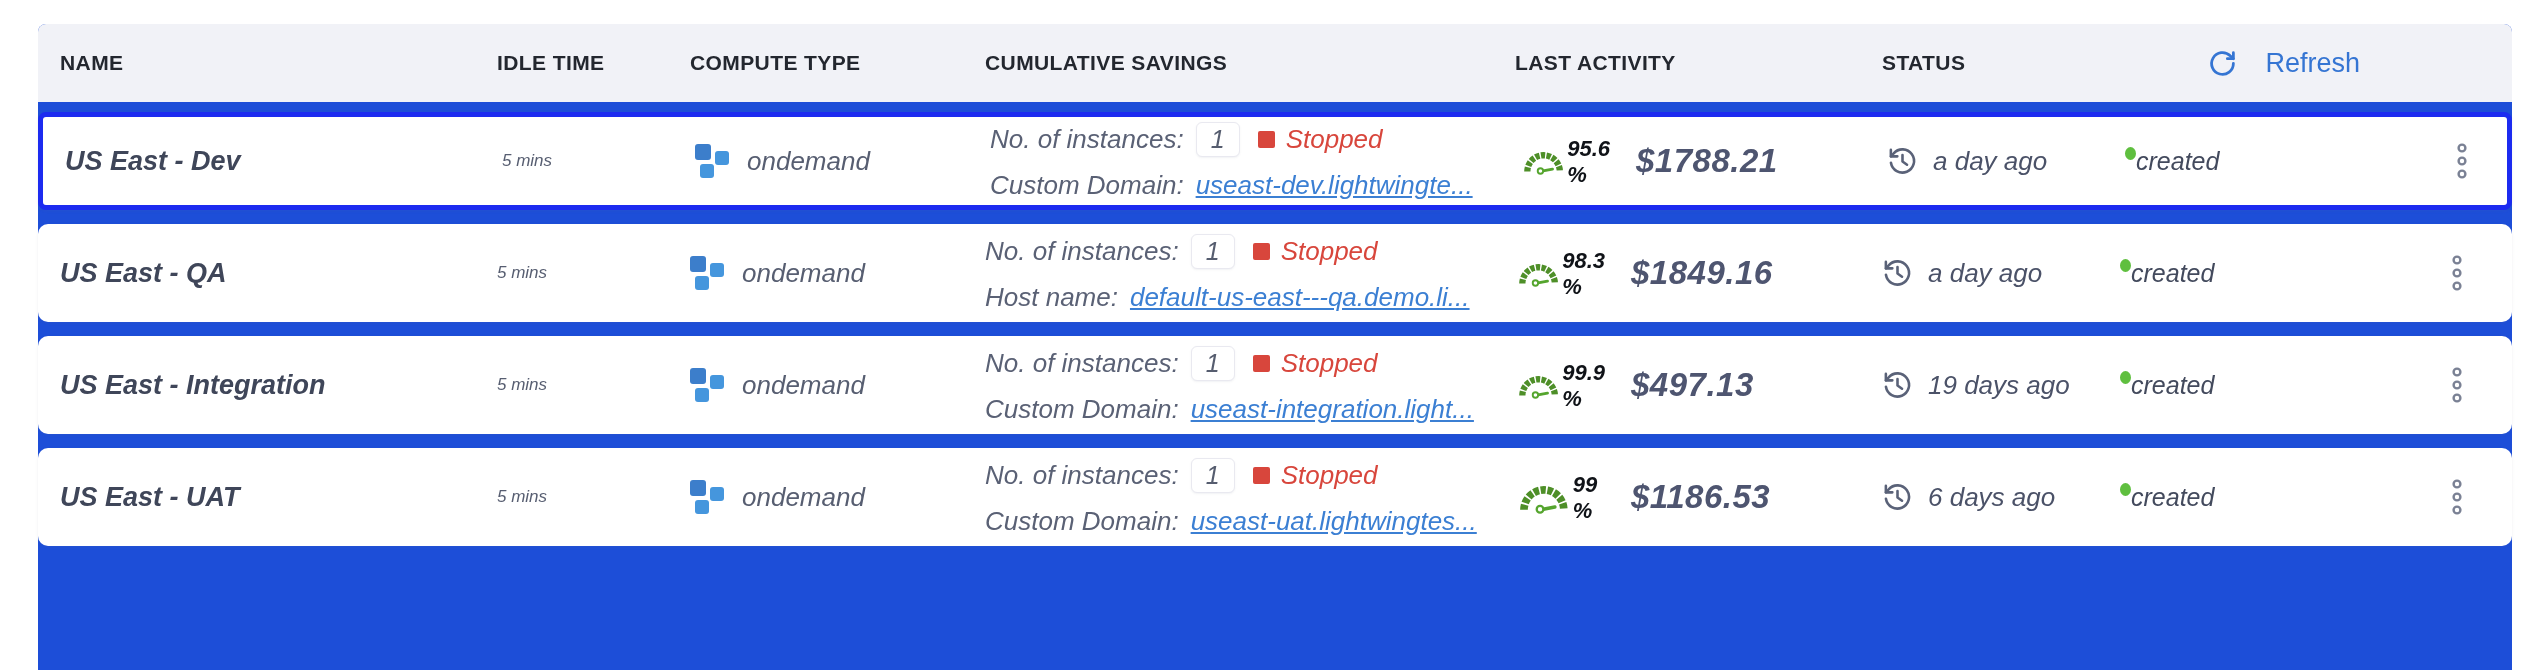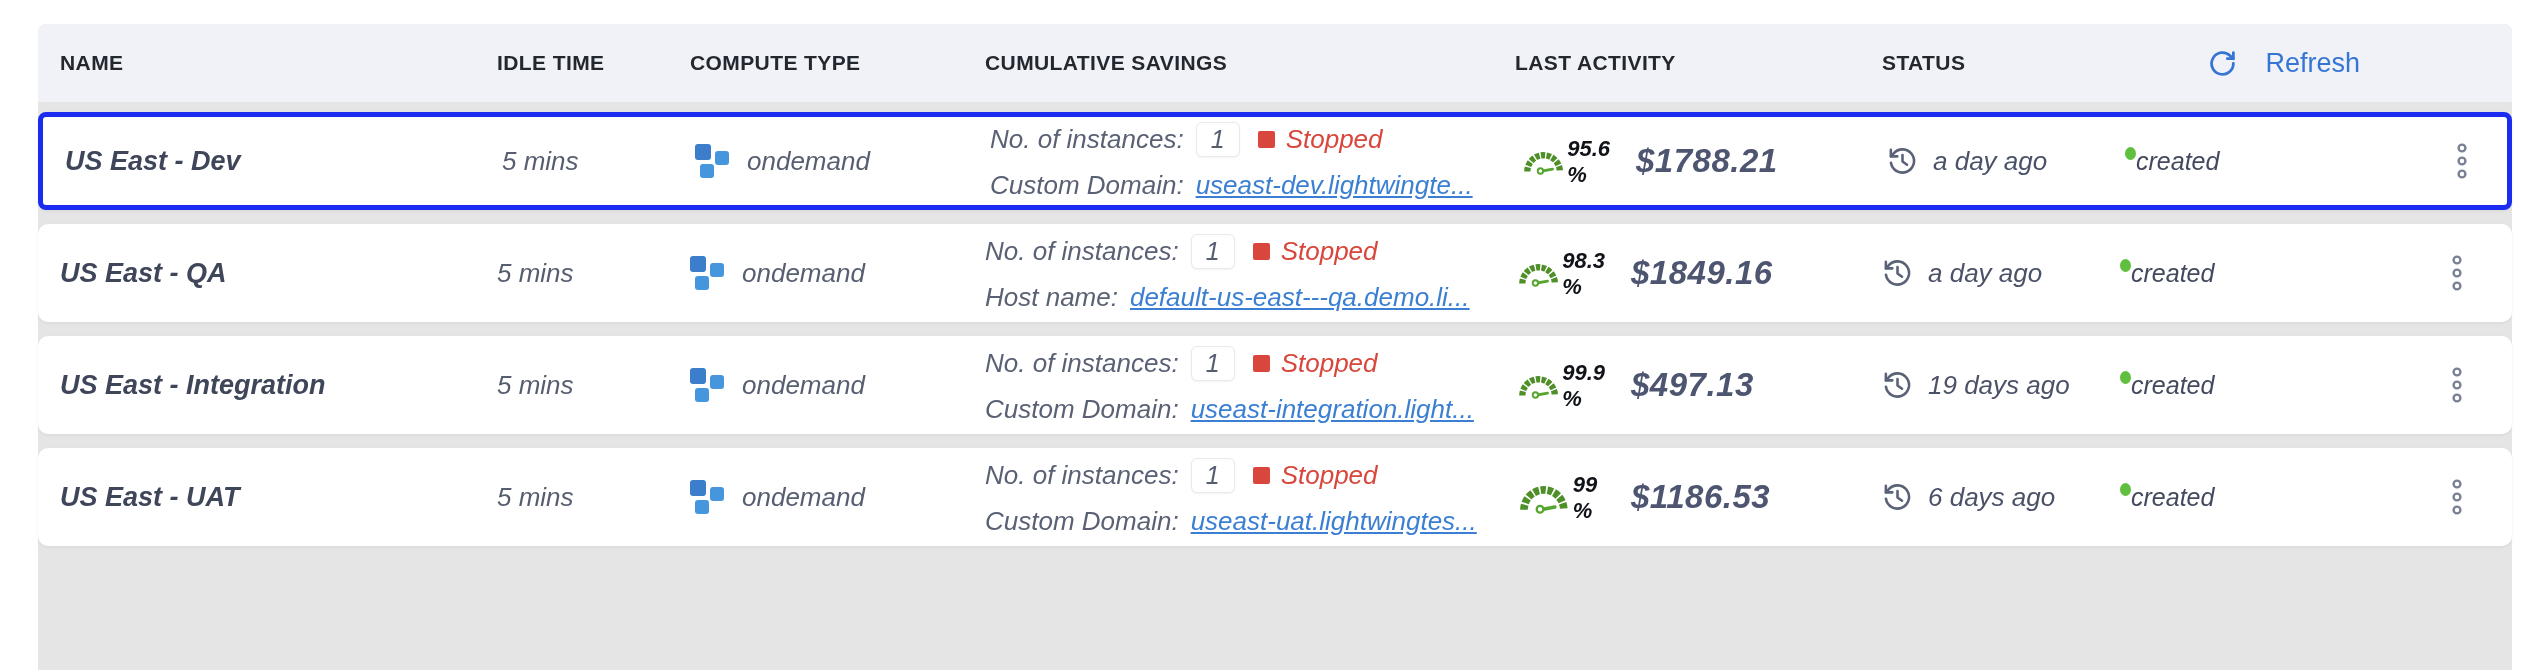--- a/index.html
+++ b/index.html
@@ -6,21 +6,21 @@
   html, body {
     width: 2534px; height: 670px;
     background: #ffffff;
     font-family: "Liberation Sans", sans-serif;
     overflow: hidden;
   }
   .table-wrap {
     position: absolute;
     left: 38px; top: 24px;
     width: 2474px; height: 646px;
-    background: #e5e5e5;
+    background: #1d4ed8;
     border-radius: 8px 8px 0 0;
   }
   .grid {
     display: grid;
     grid-template-columns: 437px 193px 295px 530px 367px 238px 240px 130px;
     align-items: center;
     padding-left: 22px; padding-right: 22px;
   }
   .header-row {
     height: 78px;
@@ -50,21 +50,21 @@
     margin-top: 14px;
     box-shadow: 0 1px 3px rgba(100,110,140,0.10);
     font-style: italic;
   }
   .row:first-child { margin-top: 10px; }
   .row.selected {
     border: 5px solid #1c2bf0;
     border-radius: 8px;
   }
   .cell-name { font-size: 27px; font-weight: bold; color: #3f4659; }
-  .cell-plain { font-size: 26px; color: #575e71; }
+  .cell-plain { font-size: 17px; color: #575e71; }
   .cell-compute { display: flex; align-items: center; gap: 16px; font-size: 26px; color: #575e71; }
   .compute-icon { position: relative; width: 36px; height: 36px; flex: 0 0 auto; }
   .compute-icon i { position: absolute; border-radius: 3px; }
   .compute-icon .sq1 { left: 0;  top: 1px;  width: 16px; height: 16px; background: #3c7ecb; }
   .compute-icon .sq2 { left: 20px; top: 8px;  width: 14px; height: 14px; background: #4596dd; }
   .compute-icon .sq3 { left: 5px;  top: 21px; width: 14px; height: 14px; background: #4596dd; }
   .cell-resources { display: flex; flex-direction: column; gap: 13px; }
   .res-line { display: flex; align-items: center; font-size: 26px; color: #5a6175; white-space: nowrap; }
   .count-box {
     margin-left: 12px;

